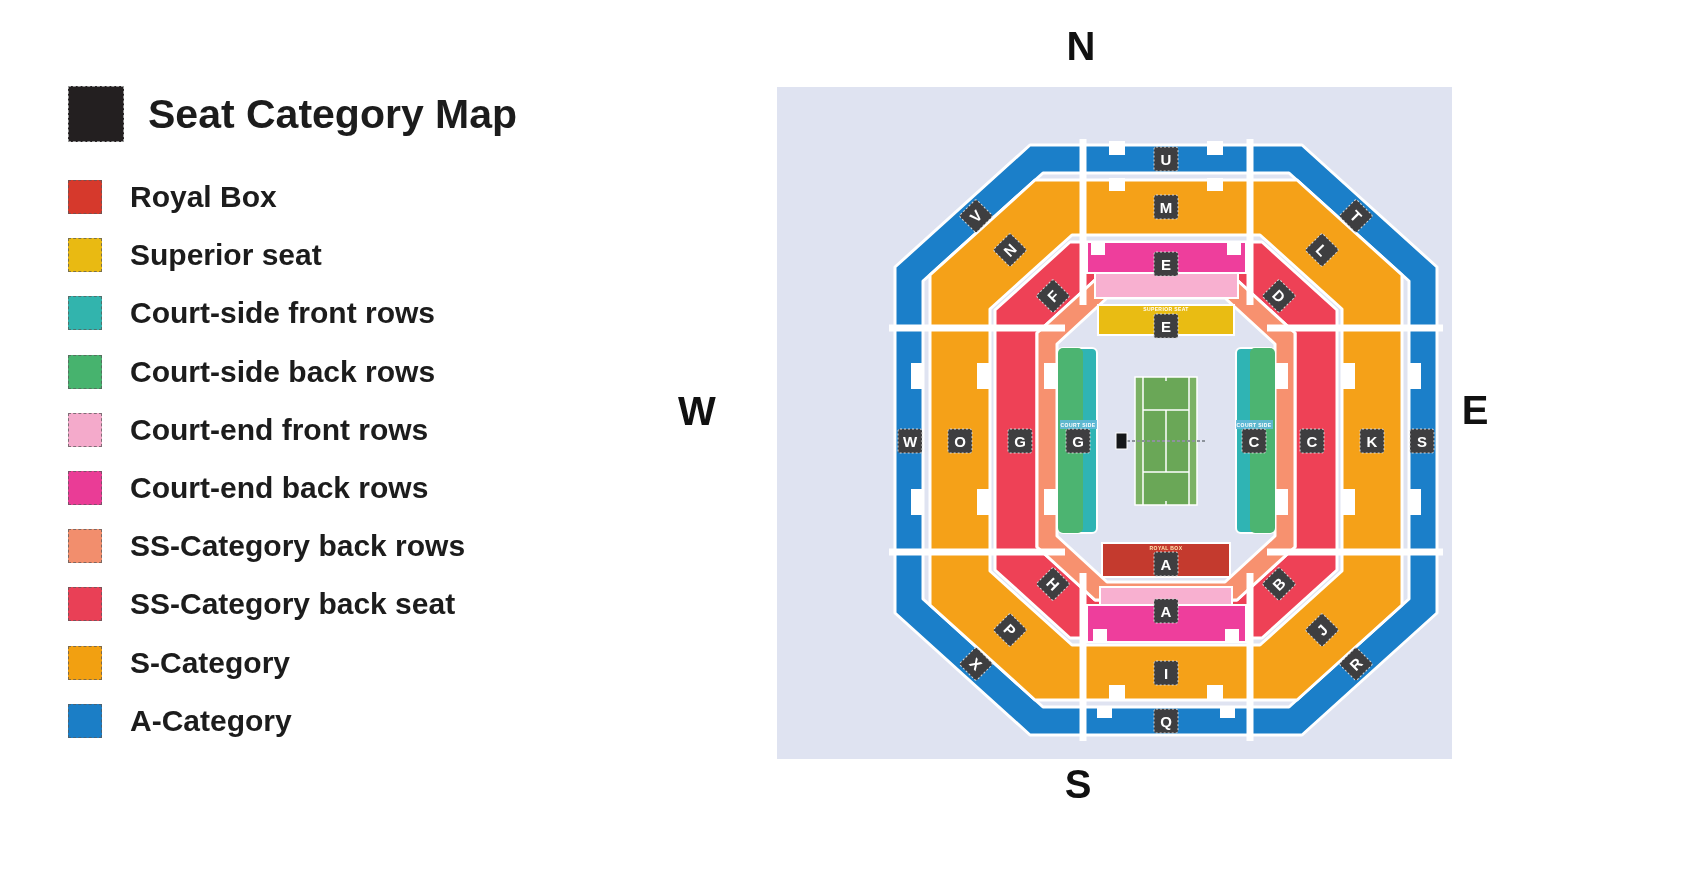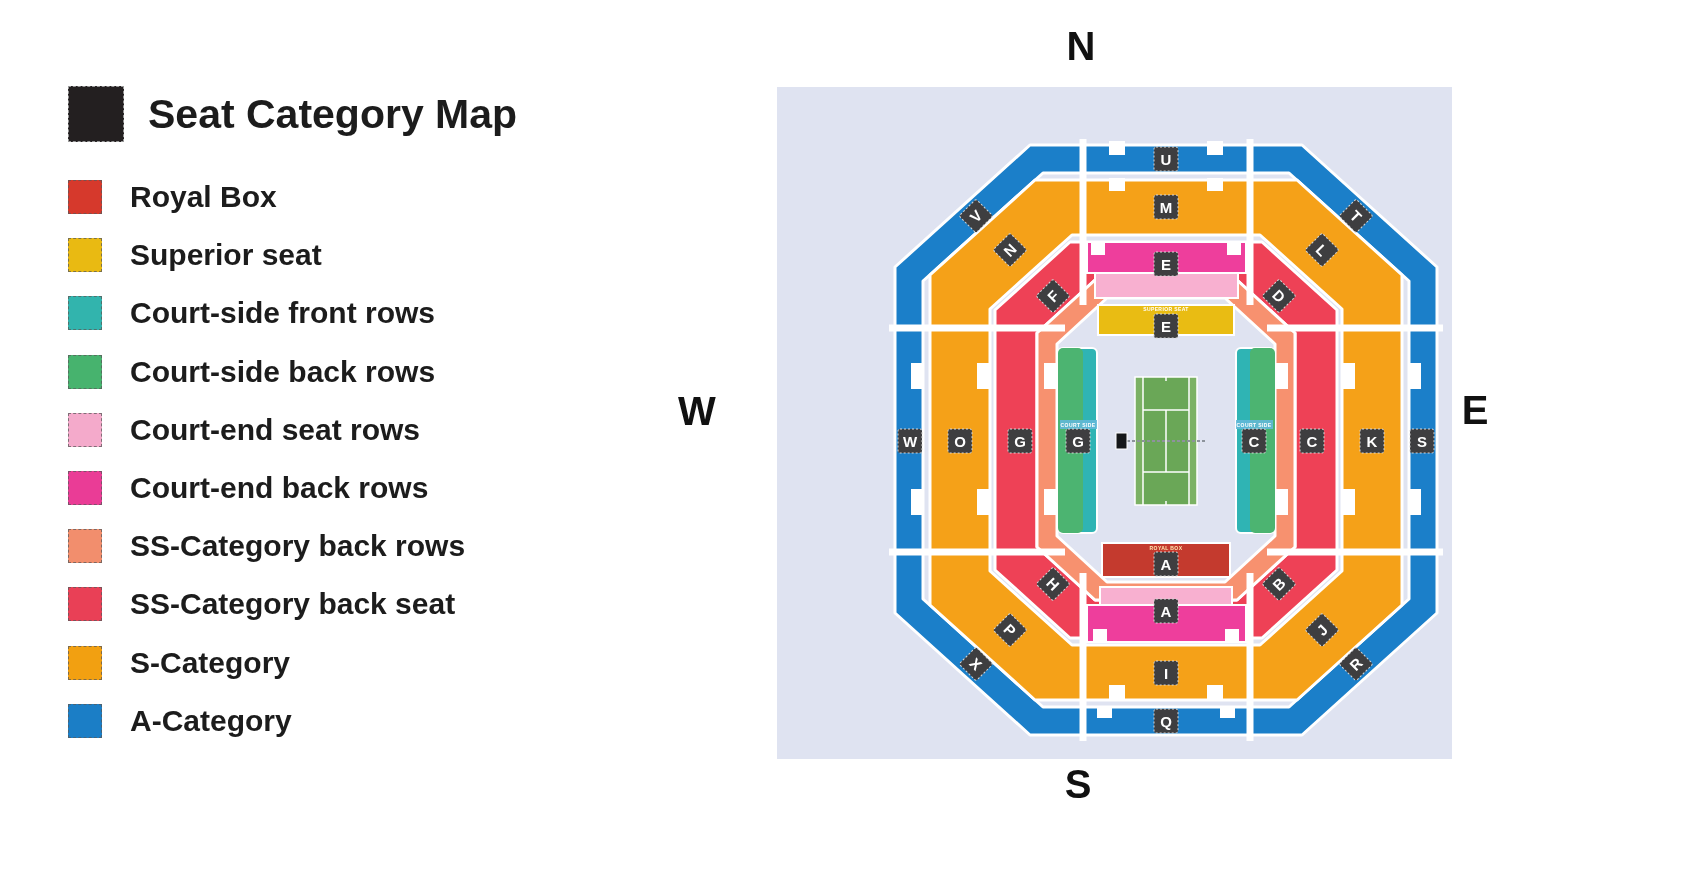--- a/index.html
+++ b/index.html
@@ -67,21 +67,21 @@
       <div class="legend-row" style="top: 296px;">
         <div class="legend-swatch" style="background: rgb(50, 180, 173);"></div>
         <span class="legend-label">Court-side front rows</span>
       </div>
       <div class="legend-row" style="top: 355px;">
         <div class="legend-swatch" style="background: rgb(71, 179, 110);"></div>
         <span class="legend-label">Court-side back rows</span>
       </div>
       <div class="legend-row" style="top: 413px;">
         <div class="legend-swatch" style="background: rgb(244, 170, 203);"></div>
-        <span class="legend-label">Court-end seat rows</span>
+        <span class="legend-label">Court-end front rows</span>
       </div>
       <div class="legend-row" style="top: 471px;">
         <div class="legend-swatch" style="background: rgb(234, 60, 150);"></div>
         <span class="legend-label">Court-end back rows</span>
       </div>
       <div class="legend-row" style="top: 529px;">
         <div class="legend-swatch" style="background: rgb(242, 142, 109);"></div>
         <span class="legend-label">SS-Category back rows</span>
       </div>
       <div class="legend-row" style="top: 587px;">

